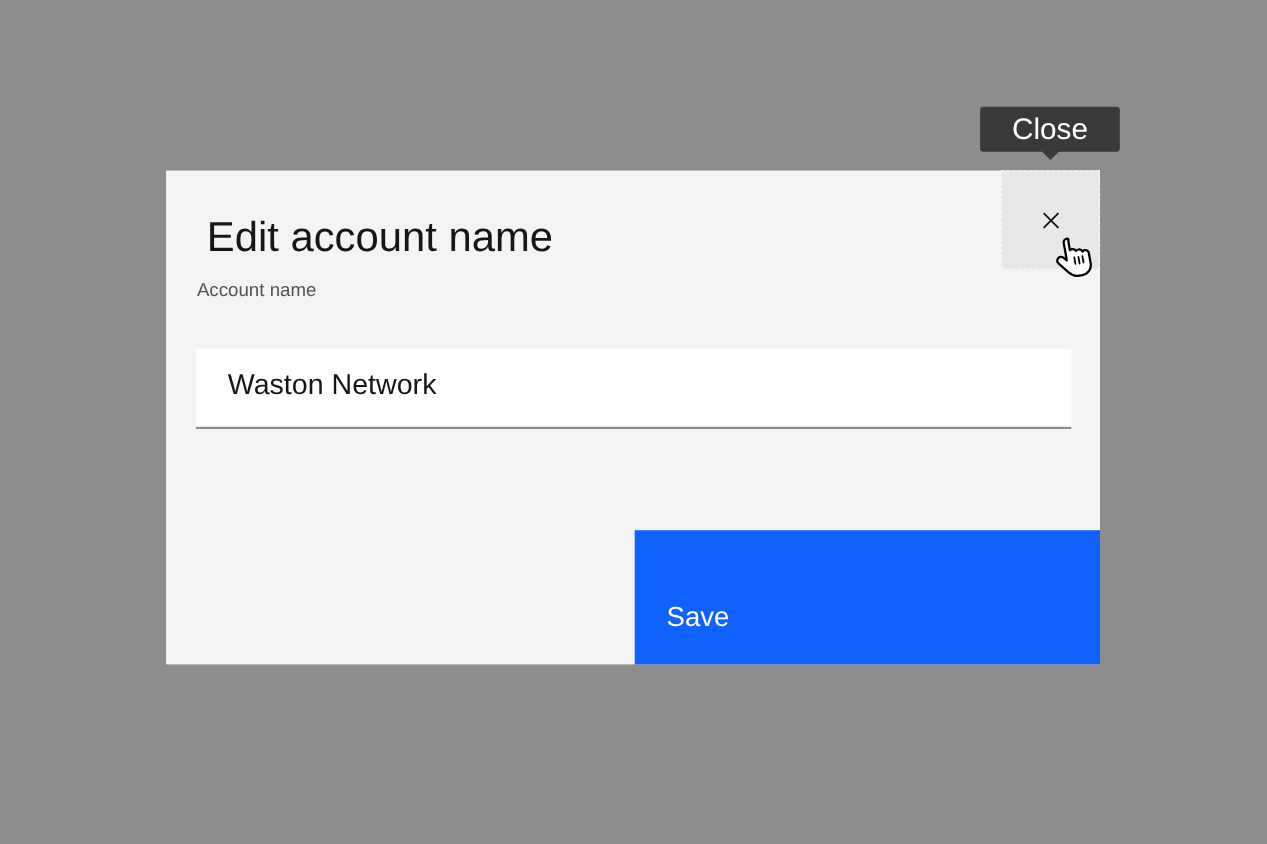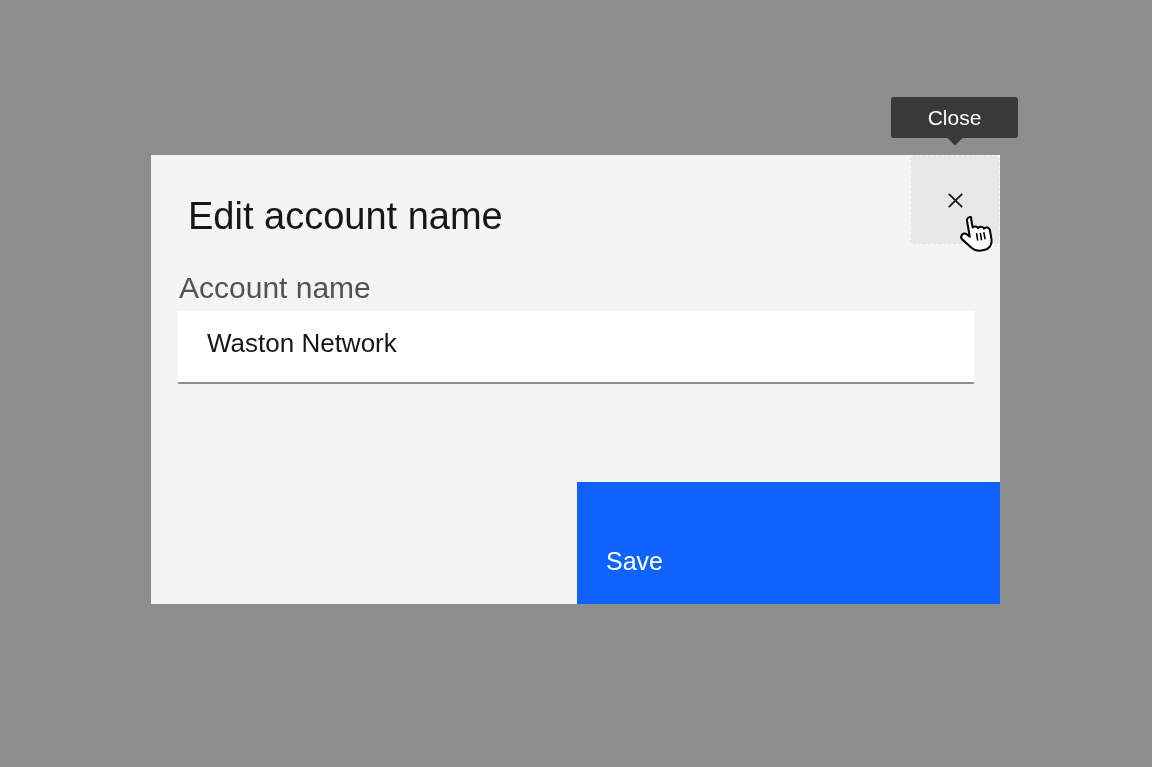--- a/index.html
+++ b/index.html
@@ -16,21 +16,21 @@
 
   
   .tooltip {
     position: absolute;
     left: 891px; top: 97px;
     width: 127px; height: 41px;
     background: var(--tooltip-bg, #393939);
     border-radius: 3px;
     display: flex; align-items: center; justify-content: center;
     color: var(--tooltip-text, #ffffff);
-    font-size: 21px;
+    font-size: 27px;
     z-index: 5;
   }
   .tooltip-caret {
     position: absolute;
     left: calc(50% - 6px); bottom: -5px;
     width: 12px; height: 12px;
     background: var(--tooltip-bg, #393939);
     transform: rotate(45deg);
   }
 
@@ -57,28 +57,28 @@
     background: var(--close-hover-bg, #e8e8e8);
     border: none;
     outline: 1px dashed rgba(255,255,255,0.85);
     outline-offset: -1px;
     display: flex; align-items: center; justify-content: center;
     cursor: pointer;
     padding: 0;
   }
   .field-label {
     position: absolute;
-    left: 28px; top: 118px;
-    font-size: 30px;
+    left: 28px; top: 100px;
+    font-size: 17px;
     color: var(--label-text, #525252);
     line-height: 1;
   }
   .text-input {
     position: absolute;
-    left: 27px; top: 156px;
+    left: 27px; top: 162px;
     width: 796px; height: 73px;
     box-sizing: border-box;
     background: var(--input-bg, #ffffff);
     border: none;
     border-bottom: 2px solid var(--input-border, #8d8d8d);
     padding: 0 0 6px 29px;
     font-family: "Liberation Sans", sans-serif;
     font-size: 26px;
     color: var(--input-text, #161616);
     outline: none;

